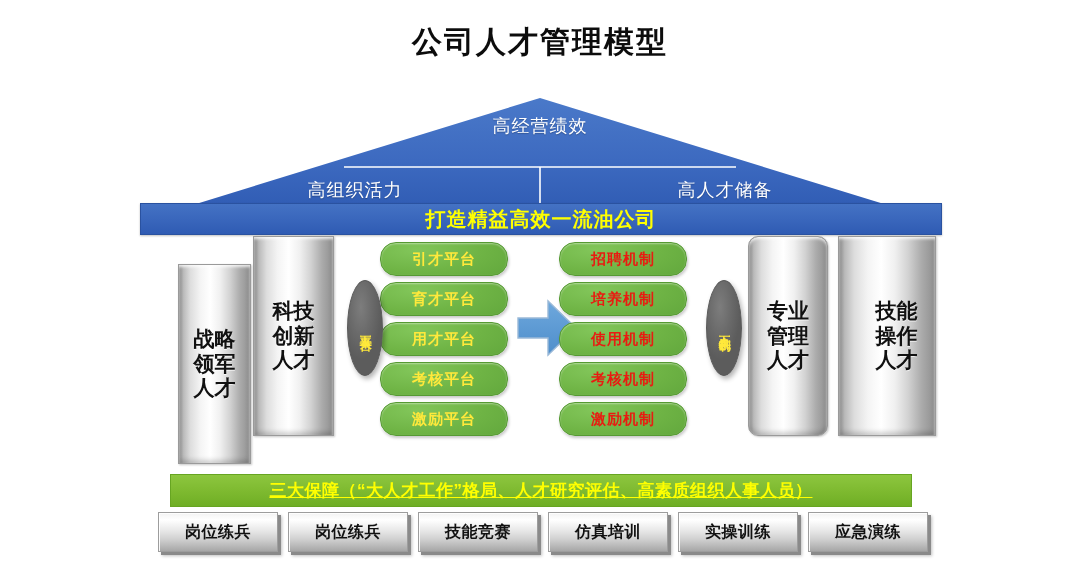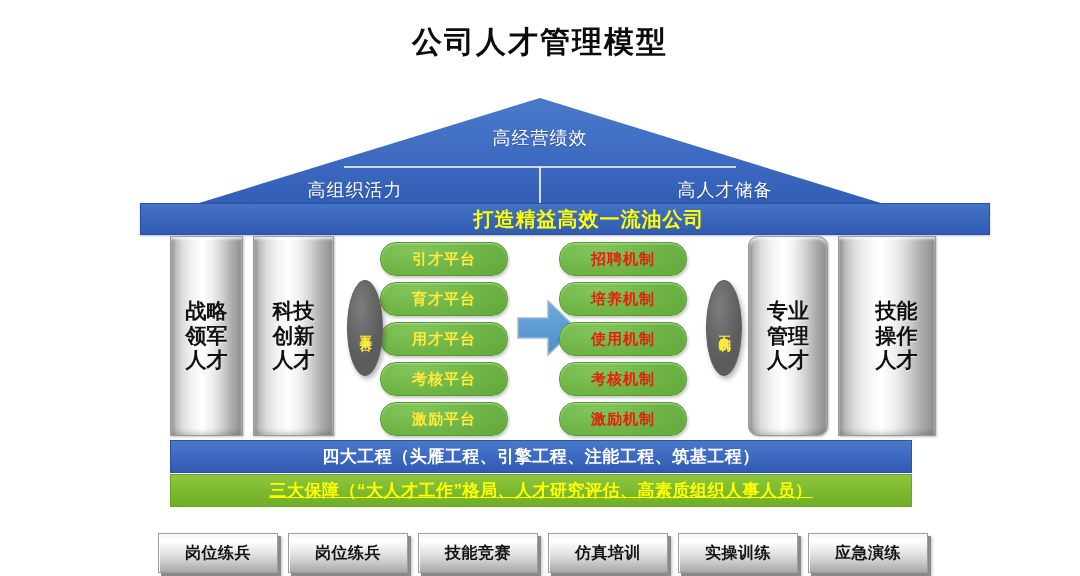--- a/index.html
+++ b/index.html
@@ -19,21 +19,21 @@
     position:absolute;left:0;top:22px;width:1080px;
     text-align:center;
     font-size:30px;font-weight:bold;color:#0c0c0c;
     letter-spacing:2px;
   }
 
   
   .roof-wrap{position:absolute;left:170px;top:98px;width:740px;height:118px;}
   .roof-svg{position:absolute;left:0;top:0;}
   .roof-top-label{
-    position:absolute;left:0;top:28px;width:740px;text-align:center;
+    position:absolute;left:0;top:16px;width:740px;text-align:center;
     color:#ffffff;font-size:18px;letter-spacing:1px;
     text-shadow:0 1px 1px rgba(0,0,0,.25);
   }
   .roof-bottom{
     position:absolute;left:0;top:70px;width:740px;height:44px;
     display:flex;
   }
   .roof-cell{
     flex:1 1 50%;display:flex;align-items:center;justify-content:center;
     color:#ffffff;font-size:18px;letter-spacing:1px;
@@ -41,21 +41,20 @@
   }
 
   
   .vision-bar{
     position:absolute;left:140px;top:203px;width:800px;height:30px;
     background:linear-gradient(180deg,#4472c4 0%,#3b68bd 45%,#2f5bb3 100%);
     border:1px solid #2a52a0;
     display:flex;align-items:center;justify-content:center;
     color:#ffff00;font-size:20px;font-weight:bold;letter-spacing:1px;
     box-shadow:0 1px 2px rgba(0,0,0,.25);
-    padding-left:48px;
   }
 
   
   .pillar{
     position:absolute;top:236px;height:198px;
     background:linear-gradient(90deg,
       #8c8c8c 0%, #b9b9b9 6%, #dddddd 16%, #f4f4f4 30%,
       #ffffff 44%, #f0f0f0 58%, #d2d2d2 72%, #ababab 86%, #8f8f8f 100%);
     border:1px solid #9a9a9a;
     display:flex;align-items:center;justify-content:center;
@@ -111,21 +110,21 @@
     background:linear-gradient(180deg,#4a79c9 0%,#3d6ac0 50%,#2f5bb3 100%);
     border:1px solid #2a52a0;color:#ffffff;
   }
   .found-bar.green{
     top:474px;
     background:linear-gradient(180deg,#8dc63f 0%,#7db92f 55%,#6fae25 100%);
     border:1px solid #67a522;color:#ffff00;text-decoration:underline;
   }
 
   
-  .blocks{position:absolute;left:150px;top:512px;width:780px;height:40px;margin-top:21px;}
+  .blocks{position:absolute;left:150px;top:512px;width:780px;height:40px;}
   .block{
     position:absolute;top:0;height:38px;width:118px;
     background:linear-gradient(180deg,
       #f3f3f3 0%, #ffffff 18%, #e6e6e6 48%, #cfcfcf 70%, #a7a7a7 100%);
     border:1px solid #9d9d9d;
     display:flex;align-items:center;justify-content:center;
     font-size:16px;font-weight:bold;color:#111;
     box-shadow:inset 1px 1px 0 rgba(255,255,255,.9),
                3px 3px 0 #8a8a8a, 4px 4px 3px rgba(0,0,0,.25);
     letter-spacing:.5px;
@@ -153,21 +152,21 @@
     </svg>
     <div class="roof-top-label">高经营绩效</div>
     <div class="roof-bottom">
       <div class="roof-cell">高组织活力</div>
       <div class="roof-cell">高人才储备</div>
     </div>
   </div>
 
   <div class="vision-bar">打造精益高效一流油公司</div>
 
-  <div class="pillar" style="left:170px;width:71px;">
+  <div class="pillar" style="left:178px;width:71px;margin-top:28px;">
     <span class="pillar-label">战略领军人才</span>
   </div>
   <div class="pillar" style="left:253px;width:79px;">
     <span class="pillar-label">科技创新人才</span>
   </div>
   <div class="pillar" style="left:748px;width:78px;border-radius:10px;">
     <span class="pillar-label">专业管理人才</span>
   </div>
   <div class="pillar" style="left:838px;width:77px;padding-left:19px;">
     <span class="pillar-label">技能操作人才</span>
@@ -200,21 +199,20 @@
     <div class="pill right-pill">招聘机制</div>
     <div class="pill right-pill">培养机制</div>
     <div class="pill right-pill">使用机制</div>
     <div class="pill right-pill">考核机制</div>
     <div class="pill right-pill">激励机制</div>
   </div>
   <div class="ellipse" style="left:706px;top:280px;">
     <span class="ellipse-label">五大机制</span>
   </div>
 
-  <div class="found-bar blue">四大工程（头雁工程、引擎工程、注能工程、筑基工程）</div>
   <div class="found-bar green">三大保障（“大人才工作”格局、人才研究评估、高素质组织人事人员）</div>
 
   <div class="blocks">
     <div class="block" style="left:8px;">岗位练兵</div>
     <div class="block" style="left:138px;">岗位练兵</div>
     <div class="block" style="left:268px;">技能竞赛</div>
     <div class="block" style="left:398px;">仿真培训</div>
     <div class="block" style="left:528px;">实操训练</div>
     <div class="block" style="left:658px;">应急演练</div>
   </div>

